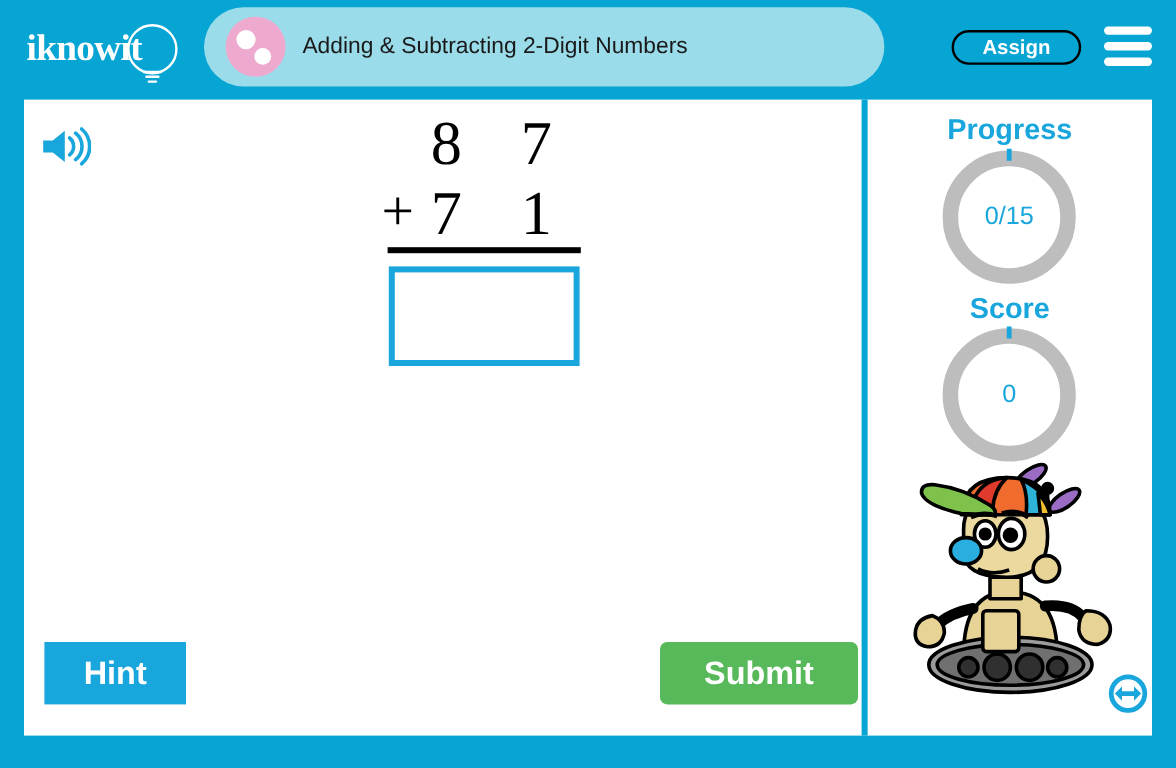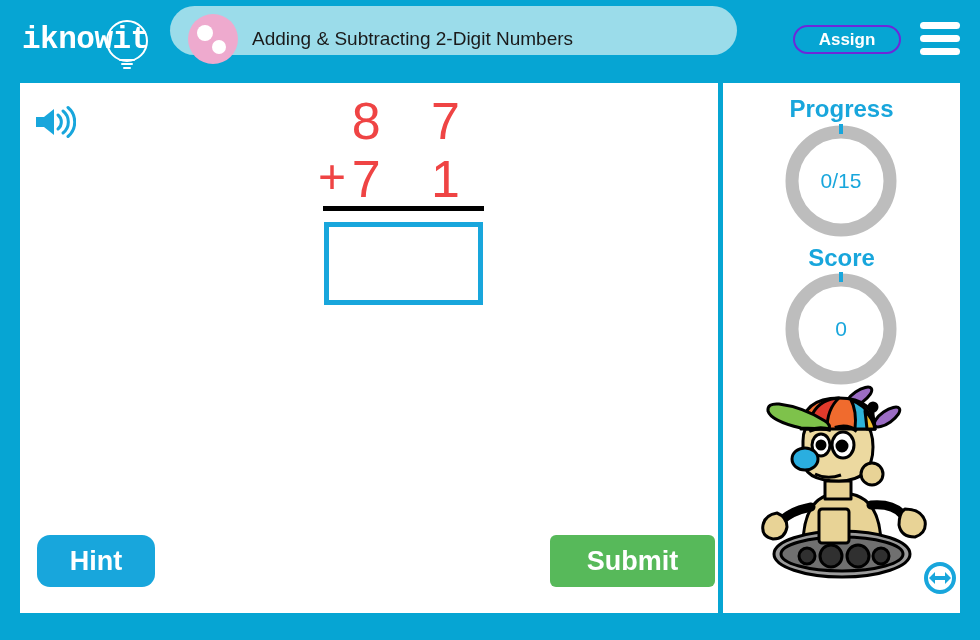--- a/index.html
+++ b/index.html
@@ -34,21 +34,21 @@
   #logo {
     position: absolute;
     left: 22px;
     top: 14px;
     width: 138px;
     height: 52px;
   }
   #logo-text {
     position: absolute;
     left: 0; top: 8px;
-    font-family: Liberation Mono, monospace;
+    font-family: Liberation Serif, serif;
     font-weight: bold;
     font-size: 31px;
     color: #ffffff;
     letter-spacing: -0.5px;
   }
   #logo-bulb {
     position: absolute;
     left: 84px;
     top: 6px;
     width: 42px;
@@ -74,21 +74,21 @@
   }
   #logo-bulb-base i:nth-child(1) { width: 16px; }
   #logo-bulb-base i:nth-child(2) { width: 12px; }
   #logo-bulb-base i:nth-child(3) { width: 8px; }
 
   #titlebar {
     position: absolute;
     left: 170px;
     top: 6px;
     width: 567px;
-    height: 49px;
+    height: 66px;
     background: #9bdcea;
     border-radius: 33px;
   }
   #title-dot {
     position: absolute;
     left: 18px;
     top: 8px;
     width: 50px;
     height: 50px;
     background: #eeaace;
@@ -118,21 +118,21 @@
     color: #1a1a1a;
     white-space: nowrap;
   }
 
   #assign-btn {
     position: absolute;
     left: 793px;
     top: 25px;
     width: 108px;
     height: 29px;
-    border: 2px solid #6d28d9;
+    border: 2px solid #000000;
     border-radius: 15px;
     box-sizing: border-box;
     background: transparent;
     color: #ffffff;
     font-size: 17px;
     font-weight: bold;
     line-height: 25px;
     text-align: center;
     cursor: pointer;
     padding: 0;
@@ -188,23 +188,23 @@
   
   #problem {
     position: absolute;
     left: 284px;
     top: 8px;
     width: 190px;
   }
   .prow {
     position: relative;
     height: 58px;
-    font-family: Liberation Sans, sans-serif;
+    font-family: Liberation Serif, serif;
     font-size: 52px;
-    color: #ef4444;
+    color: #000000;
   }
   .op {
     position: absolute;
     left: 14px;
     top: 0;
     font-size: 48px;
   }
   .digits {
     position: absolute;
     right: 14px;
@@ -240,21 +240,21 @@
 
   
   #hint-btn {
     position: absolute;
     left: 17px;
     top: 452px;
     width: 118px;
     height: 52px;
     background: #18a6dc;
     border: none;
-    border-radius: 13px;
+    border-radius: 0;
     color: #ffffff;
     font-size: 27px;
     font-weight: bold;
     cursor: pointer;
     font-family: "Liberation Sans", sans-serif;
   }
   #submit-btn {
     position: absolute;
     left: 510px;
     top: 452px;

